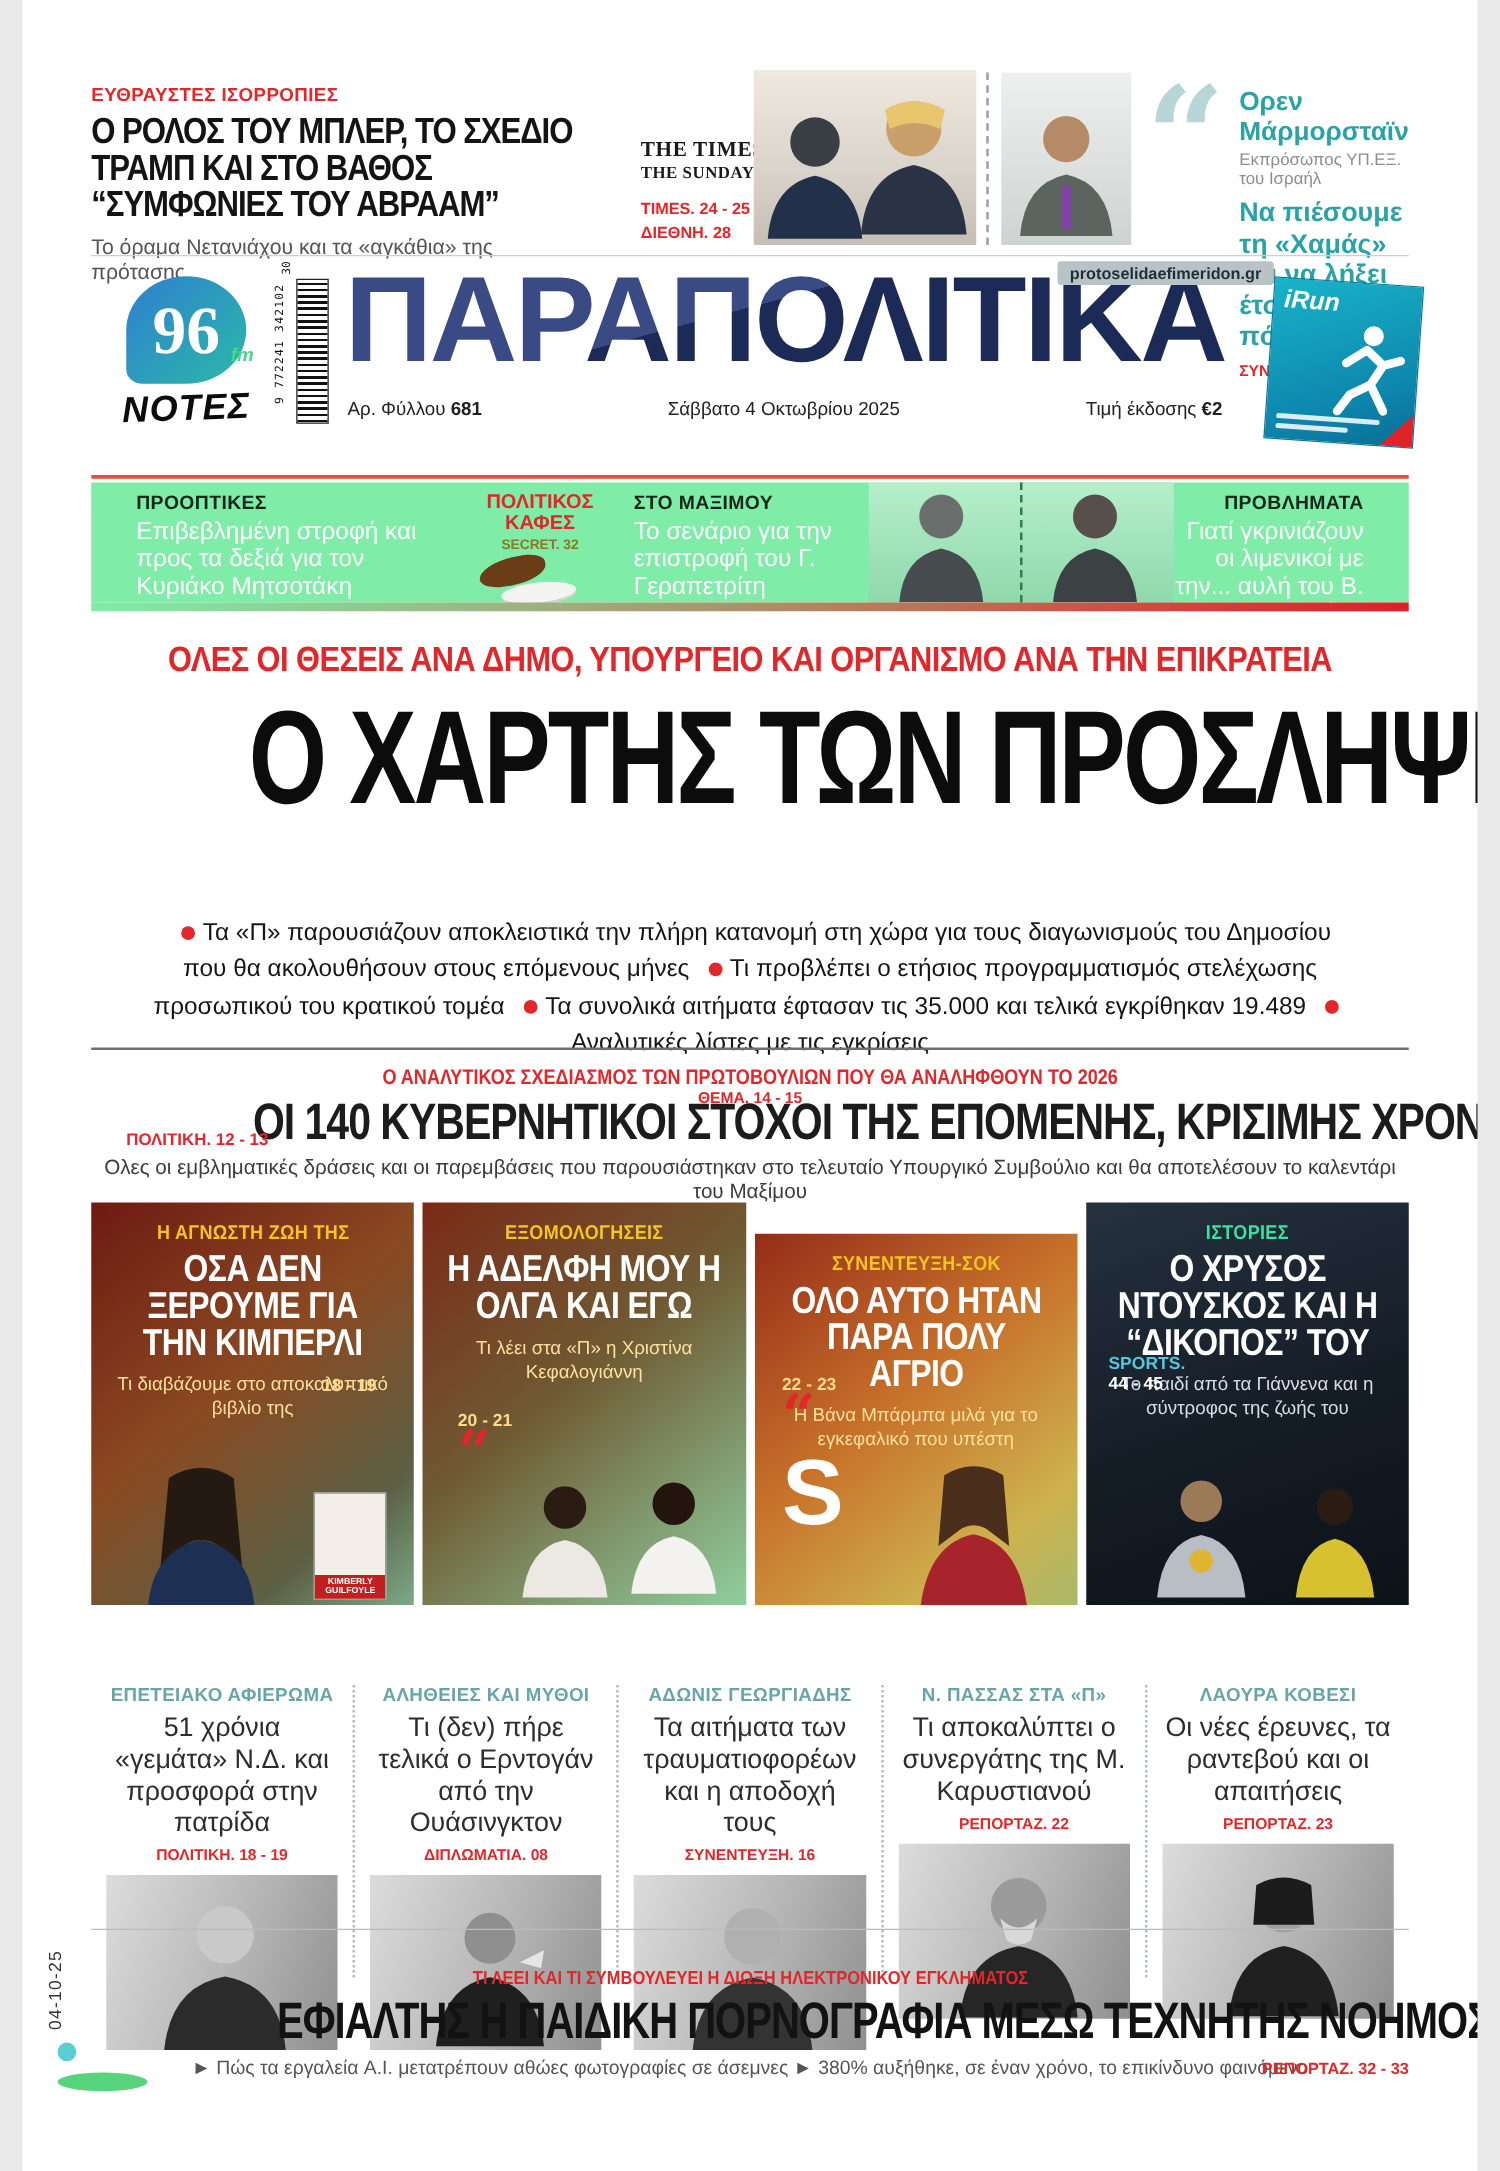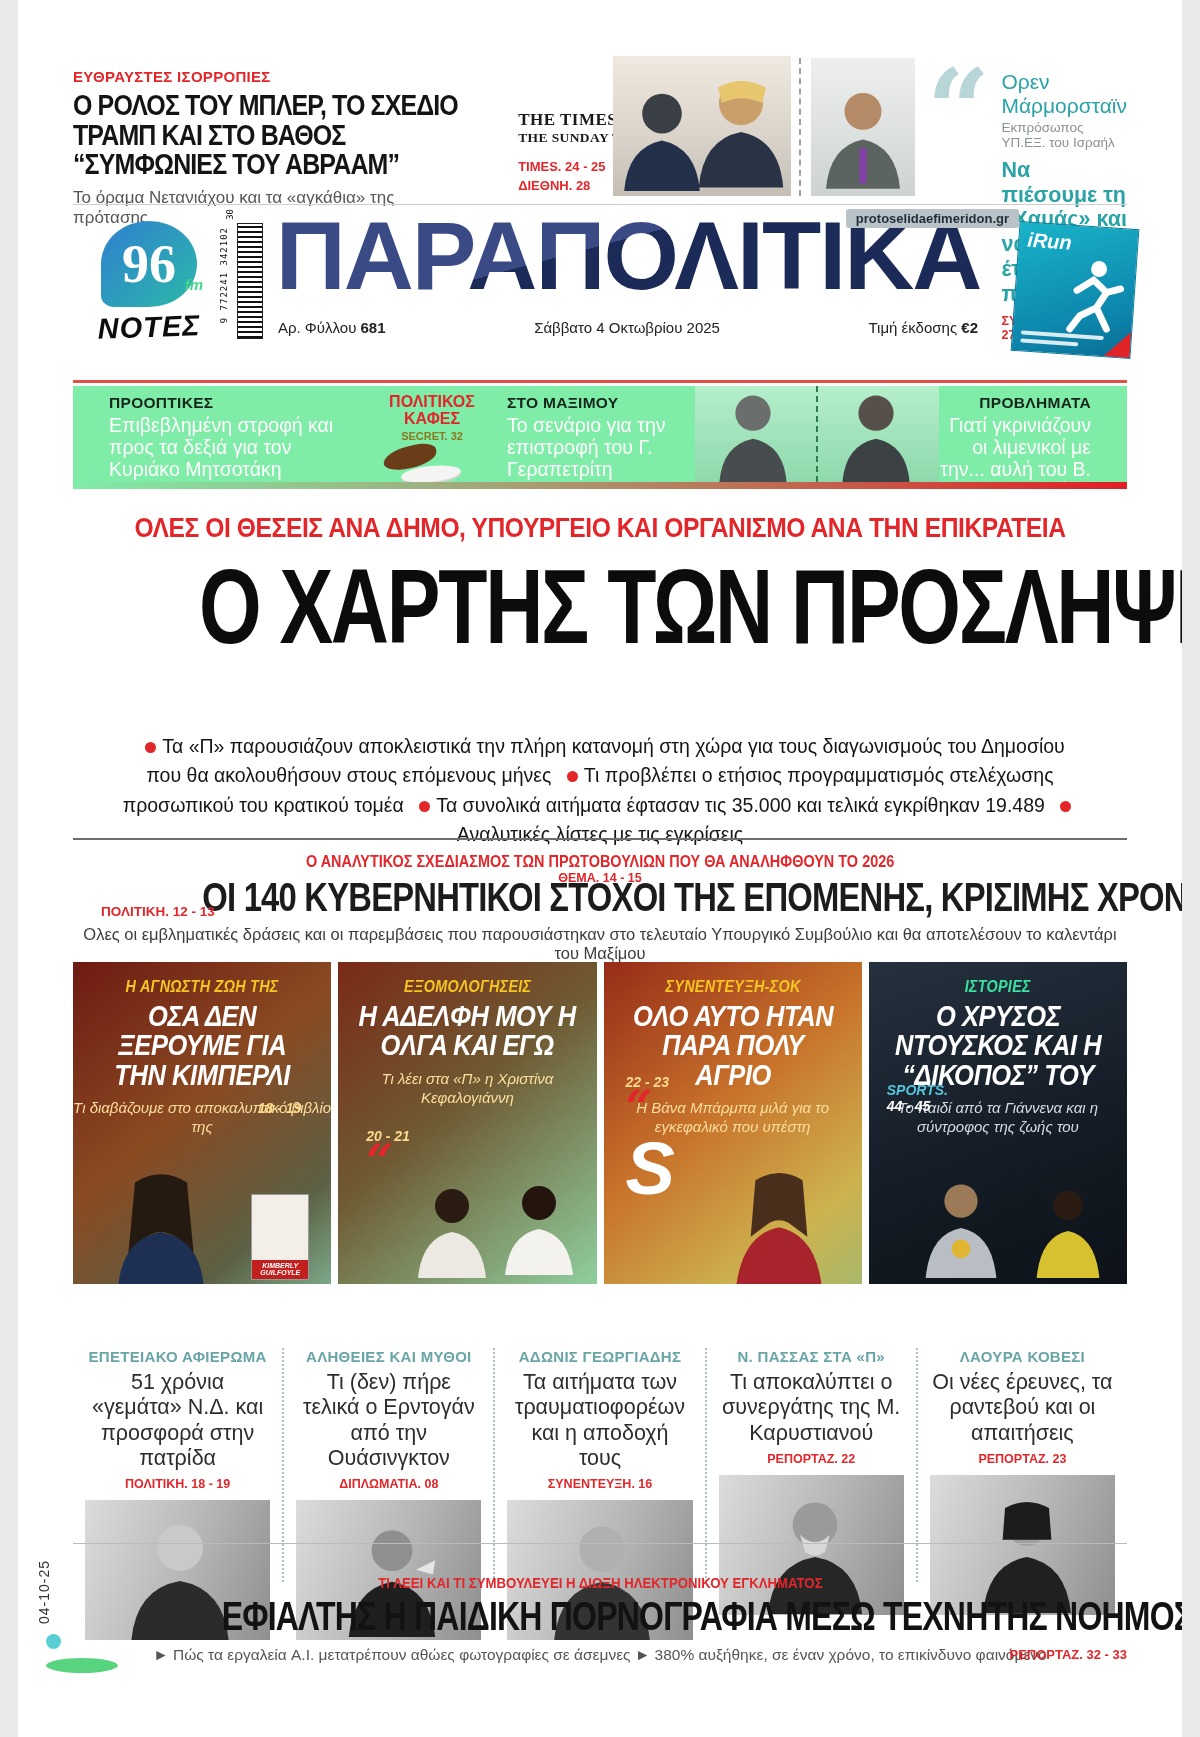--- a/index.html
+++ b/index.html
@@ -21,21 +21,21 @@
   .times-l2 { font-size:13.5px; font-weight:800; letter-spacing:.4px; }
   .times-refs { position:absolute; left:50px; top:100px; font-size:13px; font-weight:800; color:#e2262a; line-height:1.45; }
   .photo { overflow:hidden; position:relative; }
   .ph-duo { position:absolute; right:-4px; top:-2px; width:178px; height:140px;
             background:linear-gradient(180deg,#efe9e0 0%,#d8d2c8 60%,#c4beb4 100%); }
   .ts-right { flex:1; border-left:2px dashed #9aa0a4; margin-left:12px; padding-left:10px; display:flex; position:relative; }
   .ph-man { width:104px; height:138px; background:linear-gradient(180deg,#eef0ef,#ced3d2); flex:none; }
   .quote-big { flex:none; width:86px; font-size:110px; line-height:.55; color:#b8d5d8; font-weight:900;
                font-family:"DejaVu Serif", serif; padding-top:22px; text-align:center; }
   .tr-text { padding-top:12px; }
-  .tr-name { color:#2aa3a6; font-size:21px; font-weight:400; }
+  .tr-name { color:#2aa3a6; font-size:21px; font-weight:700; }
   .tr-role { color:#8a8f93; font-size:13.5px; margin-top:2px; }
   .tr-headline { color:#2aa3a6; font-size:21.5px; font-weight:700; line-height:1.15; margin-top:8px; }
   .tr-ref { color:#e2262a; font-size:12.5px; font-weight:800; margin-top:8px; }
 
   
   .masthead { position:absolute; left:55px; right:55px; top:204px; height:152px; border-top:1px solid #cfcfcf; }
   .radio { position:absolute; left:6px; top:16px; width:140px; text-align:center; }
   .radio-blob { position:relative; width:96px; height:86px; margin:0 auto;
                 background:linear-gradient(135deg,#2f7fd0,#2bb9a8); border-radius:52% 52% 52% 14%; }
   .radio-96 { color:#fff; font-size:54px; font-weight:900; font-family:"Liberation Serif", serif; line-height:86px; }
@@ -104,24 +104,24 @@
   .politics { position:absolute; left:55px; right:55px; top:852px; text-align:center; }
   .pol-kicker { font-size:17px; font-weight:900; color:#e2262a; }
   .pol-kicker span { transform:scaleX(.85); }
   .pol-headline { margin-top:2px; }
   .pol-headline span { font-size:41px; font-weight:900; color:#1c1c1c; letter-spacing:-1px; transform:scaleX(.8); }
   .pol-ref { position:absolute; left:28px; top:52px; font-size:13.5px; font-weight:800; color:#e2262a; }
   .pol-sub { margin-top:4px; font-size:16.5px; color:#3c3c3c; }
 
   
   .cards { position:absolute; left:55px; right:55px; top:962px; height:322px; display:flex; gap:7px; }
-  .card { flex:1; position:relative; overflow:hidden; text-align:center; padding-top:16px; color:#fff;font-style:italic; }
+  .card { flex:1; position:relative; overflow:hidden; text-align:center; padding-top:16px; color:#fff; }
   .card-bg1 { background:linear-gradient(140deg,#6e1a12 0%,#8a4a22 45%,#5c6044 80%,#7ba988 100%); }
   .card-bg2 { background:linear-gradient(140deg,#7a2a16 0%,#6f5a33 45%,#8fcf9f 100%); }
-  .card-bg3 { background:linear-gradient(140deg,#962c18 0%,#c8732b 45%,#cdb24e 80%,#a9b86a 100%); }
+  .card-bg3 { background:linear-gradient(140deg,#962c18 0%,#c8732b 45%,#cdb24e 80%,#a9b86a 100%);margin-top:25px; }
   .card-bg4 { background:linear-gradient(160deg,#25313f 0%,#131b24 60%,#0d1218 100%); }
   .card-kicker { font-size:16px; font-weight:800; letter-spacing:.3px; color:#f5c621; }
   .card-kicker.mint { color:#3ce0a0; }
   .card-kicker span { transform:scaleX(.9); }
   .card-headline { margin-top:5px; line-height:.98; }
   .card-headline span { font-size:30px; font-weight:900; color:#fff; letter-spacing:-.5px; transform:scaleX(.85); white-space:normal; }
   .card-sub { margin-top:10px; font-size:15px; line-height:1.25; color:#ffdf9e; }
   .card-sub.gray { color:#d5dce4; }
   .card-pageref { font-size:14px; font-weight:700; color:#ffd98c; }
   .pr-abs1 { position:absolute; right:30px; top:138px; }

